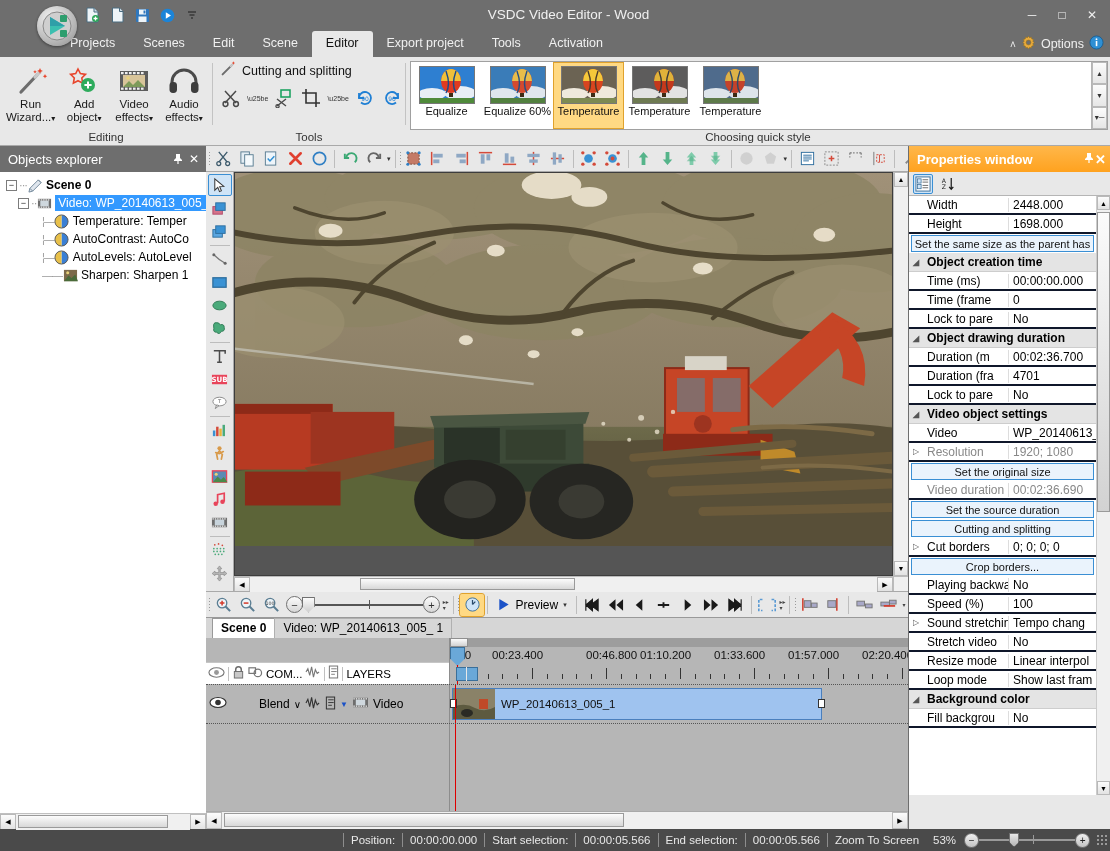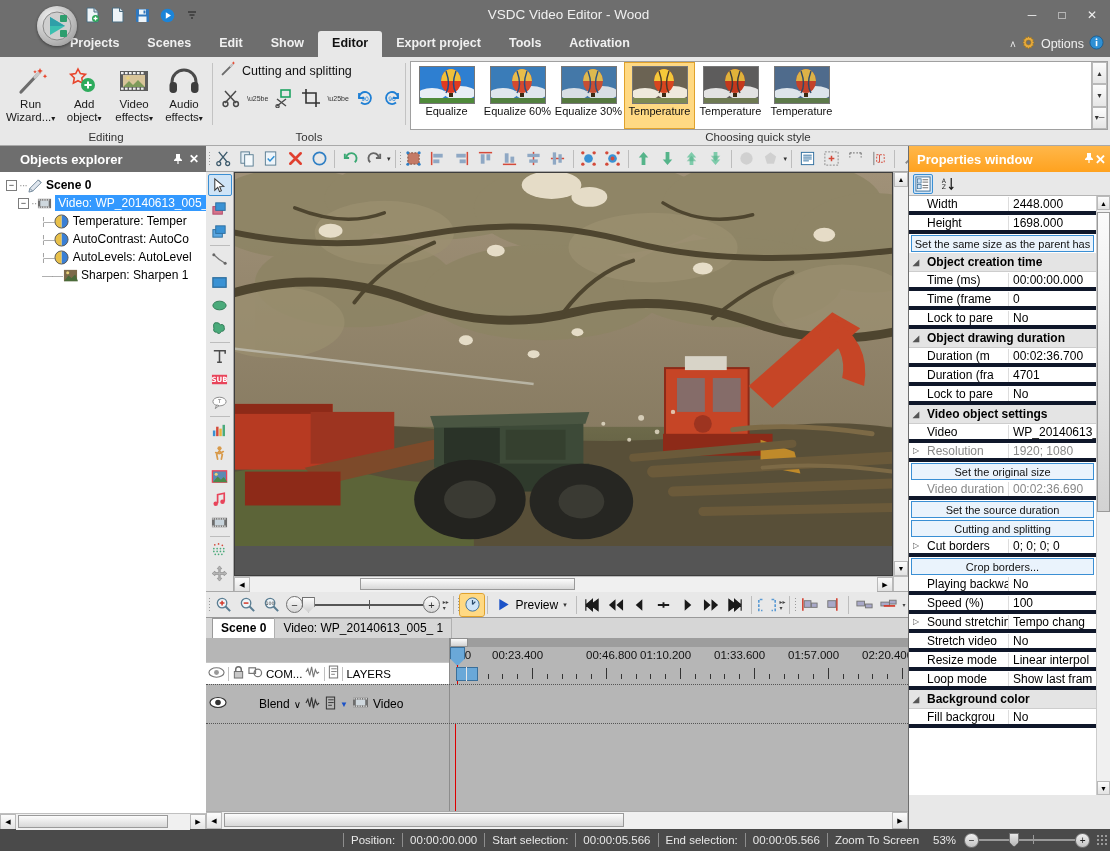--- a/index.html
+++ b/index.html
@@ -33,21 +33,21 @@
   .winbtns { position:absolute; right:4px; top:0; height:30px; display:flex; align-items:center; gap:2px; }
   .winbtn { width:28px; height:22px; display:flex; align-items:center; justify-content:center; color:#efefef; font-size:12px; cursor:pointer; }
 
   
   .menubar {
     height:27px; background:#6e6e6e; display:flex; align-items:flex-end;
     position:relative; flex:0 0 27px; padding-left:56px;
   }
   .mtab {
     padding:5px 14px 6px; color:#f0f0f0; font-size:12.5px; cursor:pointer;
-    border-radius:3px 3px 0 0; line-height:15px;font-weight:bold;
+    border-radius:3px 3px 0 0; line-height:15px;
   }
   .mtab.active { background:#e8e8e8; color:#111; }
   .menuright { position:absolute; right:6px; bottom:4px; display:flex; align-items:center; gap:5px; color:#f0f0f0; }
   .menuright .caret { font-size:10px; }
   .menuright .optlabel { font-size:12.5px; }
 
   
   .ribbon {
     height:89px; background:#e8e8e8; display:flex; flex:0 0 89px;
     border-bottom:1px solid #a9a9a9; position:relative;
@@ -86,22 +86,22 @@
   .gitem .glbl { font-size:11px; color:#111; white-space:nowrap; line-height:14px; }
   .gscroll { width:16px; background:#f0f0f0; border-left:1px solid #b5b5b5; display:flex; flex-direction:column; }
   .gsb { flex:1; display:flex; align-items:center; justify-content:center; border:1px solid #b9b9b9; background:linear-gradient(#fcfcfc,#e6e6e6); font-size:7px; cursor:pointer; color:#333; }
 
   
   .main { flex:1; display:flex; min-height:0; background:#6e6e6e; }
 
   
   .objpanel { width:206px; display:flex; flex-direction:column; background:#6e6e6e; }
   .panelhdr {
-    height:26px; display:flex; align-items:center; padding:0 4px 0 20px;
-    color:#fff; font-weight:bold; font-size:13px; flex:0 0 26px;
+    height:26px; display:flex; align-items:center; padding:0 4px 0 8px;
+    color:#fff; font-weight:normal; font-size:13px; flex:0 0 26px;
   }
   .panelhdr .spacer { flex:1; }
   .panelhdr .pbtn { width:16px;height:16px;display:flex;align-items:center;justify-content:center;cursor:pointer;color:#fff;font-size:12px; }
   .objtree { flex:1; background:#fff; margin:0 0 0 0; overflow:hidden; padding:4px 0 0; font-size:12px; position:relative; }
   .tnode { display:flex; align-items:center; height:18px; white-space:nowrap; cursor:pointer; padding-left:4px; }
   .texp { width:11px;height:11px;border:1px solid #7c7c7c;background:#fff;display:flex;align-items:center;justify-content:center;font-size:9px;line-height:9px;color:#222;margin-right:2px;flex:0 0 11px;cursor:pointer; }
   .tguide { color:#999; font-size:11px; letter-spacing:-1px; }
   .ticon { width:16px;height:16px;margin-right:3px;flex:0 0 16px;display:flex;align-items:center;justify-content:center; }
   .tlabel { overflow:hidden; }
   .tnode.sel .tlabel { background:#3399ff; color:#fff; padding:1px 3px; }
@@ -185,21 +185,21 @@
 
   
   .propspanel { width:202px; flex:0 0 202px; display:flex; flex-direction:column; background:#e8e8e8; border-left:1px solid #6e6e6e; }
   .propshdr { height:26px; background:linear-gradient(#ffb74a,#ffa21f); display:flex; align-items:center; padding:0 4px 0 8px; font-weight:bold; font-size:13px; color:#fff; flex:0 0 26px; }
   .propshdr .spacer { flex:1; }
   .propstb { height:24px; background:#e8e8e8; display:flex; align-items:center; gap:4px; padding:0 4px; border-bottom:1px solid #b5b5b5; flex:0 0 24px; }
   .ptb { width:20px;height:20px;display:flex;align-items:center;justify-content:center;cursor:pointer;border-radius:2px; }
   .ptb.sel { background:#cfe4f7; border:1px solid #3a8fd4; }
   .proplist { flex:1; display:flex; min-height:0; background:#fff; overflow:hidden; }
   .propinner { flex:1; display:flex; flex-direction:column; min-width:0; }
-  .prow { display:flex; height:19px; align-items:center; font-size:12px; border-bottom:4px solid #0f172a; flex:0 0 19px; }
+  .prow { display:flex; height:19px; align-items:center; font-size:12px; border-bottom:2px solid #0f172a; flex:0 0 19px; }
   .prow .pexp { width:14px; flex:0 0 14px; display:flex; align-items:center; justify-content:center; font-size:8px; color:#555; cursor:pointer; }
   .pname { width:86px; flex:0 0 86px; padding-left:4px; overflow:hidden; white-space:nowrap; border-right:1px solid #ddd; }
   .pval { flex:1; padding-left:4px; overflow:hidden; white-space:nowrap; }
   .prow.group { background:#e4e4e4; font-weight:bold; border-bottom:1px solid #cdcdcd; }
   .prow.group .pname { width:auto; flex:1; border-right:none; font-weight:bold; }
   .prow.dim .pname, .prow.dim .pval { color:#888; }
   .pbtnrow { height:19px; display:flex; align-items:center; justify-content:center; flex:0 0 19px; padding:0 2px; }
   .pbtnrow button {
     width:100%; height:17px; font-size:11px; font-family:inherit; cursor:pointer;
     background:#eaf3fc; border:1px solid #3a8fd4; color:#111; padding:0 2px;
@@ -288,21 +288,21 @@
       <div class="winbtn">─</div>
       <div class="winbtn">□</div>
       <div class="winbtn">✕</div>
     </div>
   </div>
 
   <div class="menubar">
     <div class="mtab">Projects</div>
     <div class="mtab">Scenes</div>
     <div class="mtab">Edit</div>
-    <div class="mtab">Show</div>
+    <div class="mtab">Scene</div>
     <div class="mtab active">Editor</div>
     <div class="mtab">Export project</div>
     <div class="mtab">Tools</div>
     <div class="mtab">Activation</div>
     <div class="menuright">
       <span class="caret">˄</span>
       <span>
         <svg width="15" height="15" viewBox="0 0 16 16">
           <path d="M8 1.2 l1.1 1.6 1.9-.5 .5 1.9 1.9 .6 -.8 1.8 1.3 1.4 -1.3 1.4 .8 1.8 -1.9 .6 -.5 1.9 -1.9-.5 -1.1 1.6 -1.1-1.6 -1.9 .5 -.5-1.9 -1.9-.6 .8-1.8 -1.3-1.4 1.3-1.4 -.8-1.8 1.9-.6 .5-1.9 1.9 .5 z" fill="#e8ab3d" stroke="#9a7018" stroke-width=".6"></path>
           <circle cx="8" cy="8" r="2.6" fill="#6e6e6e" stroke="#9a7018" stroke-width=".6"></circle>
@@ -497,35 +497,20 @@
                 <rect y="31" width="56" height="7" fill="#52803f"></rect>
                 <ellipse cx="31" cy="14" rx="10" ry="12" fill="#d44a2e"></ellipse>
                 <path d="M21 14 a10 12 0 0 1 20 0 z" fill="#e8bd4a"></path>
                 <path d="M26 4 q5 14 0 22 M36 4 q-5 14 0 22" stroke="#244f85" stroke-width="1.4" fill="none"></path>
                 <rect x="29" y="26" width="4" height="4" fill="#3d2a14"></rect>
               </svg>
             </div>
             <span class="glbl">Equalize 60%</span>
           </div>
 
-          <div class="gitem">
-            <div class="gthumb">
-              <svg width="56" height="38" viewBox="0 0 56 38" preserveAspectRatio="none">
-                <rect width="56" height="38" fill="#4478a8"></rect>
-                <ellipse cx="12" cy="27" rx="14" ry="6" fill="#d8dee4"></ellipse>
-                <ellipse cx="40" cy="26" rx="16" ry="7" fill="#d8dee4"></ellipse>
-                <rect y="31" width="56" height="7" fill="#55783f"></rect>
-                <ellipse cx="31" cy="14" rx="10" ry="12" fill="#c84f33"></ellipse>
-                <path d="M21 14 a10 12 0 0 1 20 0 z" fill="#ddb94f"></path>
-                <path d="M26 4 q5 14 0 22 M36 4 q-5 14 0 22" stroke="#2b5280" stroke-width="1.4" fill="none"></path>
-                <rect x="29" y="26" width="4" height="4" fill="#3d2a14"></rect>
-              </svg>
-            </div>
-            <span class="glbl">Equalize 30%</span>
-          </div>
 
           <div class="gitem sel">
             <div class="gthumb">
               <svg width="56" height="38" viewBox="0 0 56 38" preserveAspectRatio="none">
                 <rect width="56" height="38" fill="#6b6353"></rect>
                 <ellipse cx="12" cy="27" rx="14" ry="6" fill="#efe9dc"></ellipse>
                 <ellipse cx="40" cy="26" rx="16" ry="7" fill="#efe9dc"></ellipse>
                 <rect y="31" width="56" height="7" fill="#7d8a52"></rect>
                 <ellipse cx="31" cy="14" rx="10" ry="12" fill="#d8451f"></ellipse>
                 <path d="M21 14 a10 12 0 0 1 20 0 z" fill="#f5c83a"></path>
@@ -1436,20 +1421,36 @@
                           <rect x="4" y="11.2" width="1.5" height="1.4"></rect>
                         <rect x="6.6" y="11.2" width="1.5" height="1.4"></rect>
                           <rect x="9.2" y="11.2" width="1.5" height="1.4"></rect>
                         <rect x="11.8" y="11.2" width="1.5" height="1.4"></rect>
                           <rect x="14.4" y="11.2" width="1.5" height="1.4"></rect>
                       </g>
                     </svg>
                   </span>
                   <span style="font-size:12px;">Video</span>
                 </div>
+                <div class="trbody">
+                  <div class="clip" style="left:2px;width:370px;">
+                    <div class="thumbimg">
+                      <svg width="42" height="30" viewBox="0 0 42 30" preserveAspectRatio="none">
+                        <rect width="42" height="30" fill="#8a8268"></rect>
+                        <path d="M0 18 Q12 13 22 19 Q32 24 42 18 L42 30 L0 30z" fill="#5d5a40"></path>
+                        <rect x="26" y="10" width="9" height="10" fill="#c04a28"></rect>
+                        <ellipse cx="14" cy="24" rx="6" ry="4" fill="#2a2a24"></ellipse>
+                      </svg>
+                    </div>
+                    <span class="clipname">WP_20140613_005_1</span>
+                  </div>
+                  <div class="handle" style="left:0px;"></div>
+                  <div class="handle" style="left:368px;"></div>
+                  <div class="playhead" style="left:5px;"></div>
+                </div>
               </div>
               <div style="flex:1;display:flex;">
                 <div style="width:244px;flex:0 0 244px;background:#b6b6b6;border-right:1px solid #8d8d8d;"></div>
                 <div style="flex:1;position:relative;background:#b6b6b6;">
                   <div class="playhead" style="left:5px;"></div>
                 </div>
               </div>
             </div>
           </div>
 

